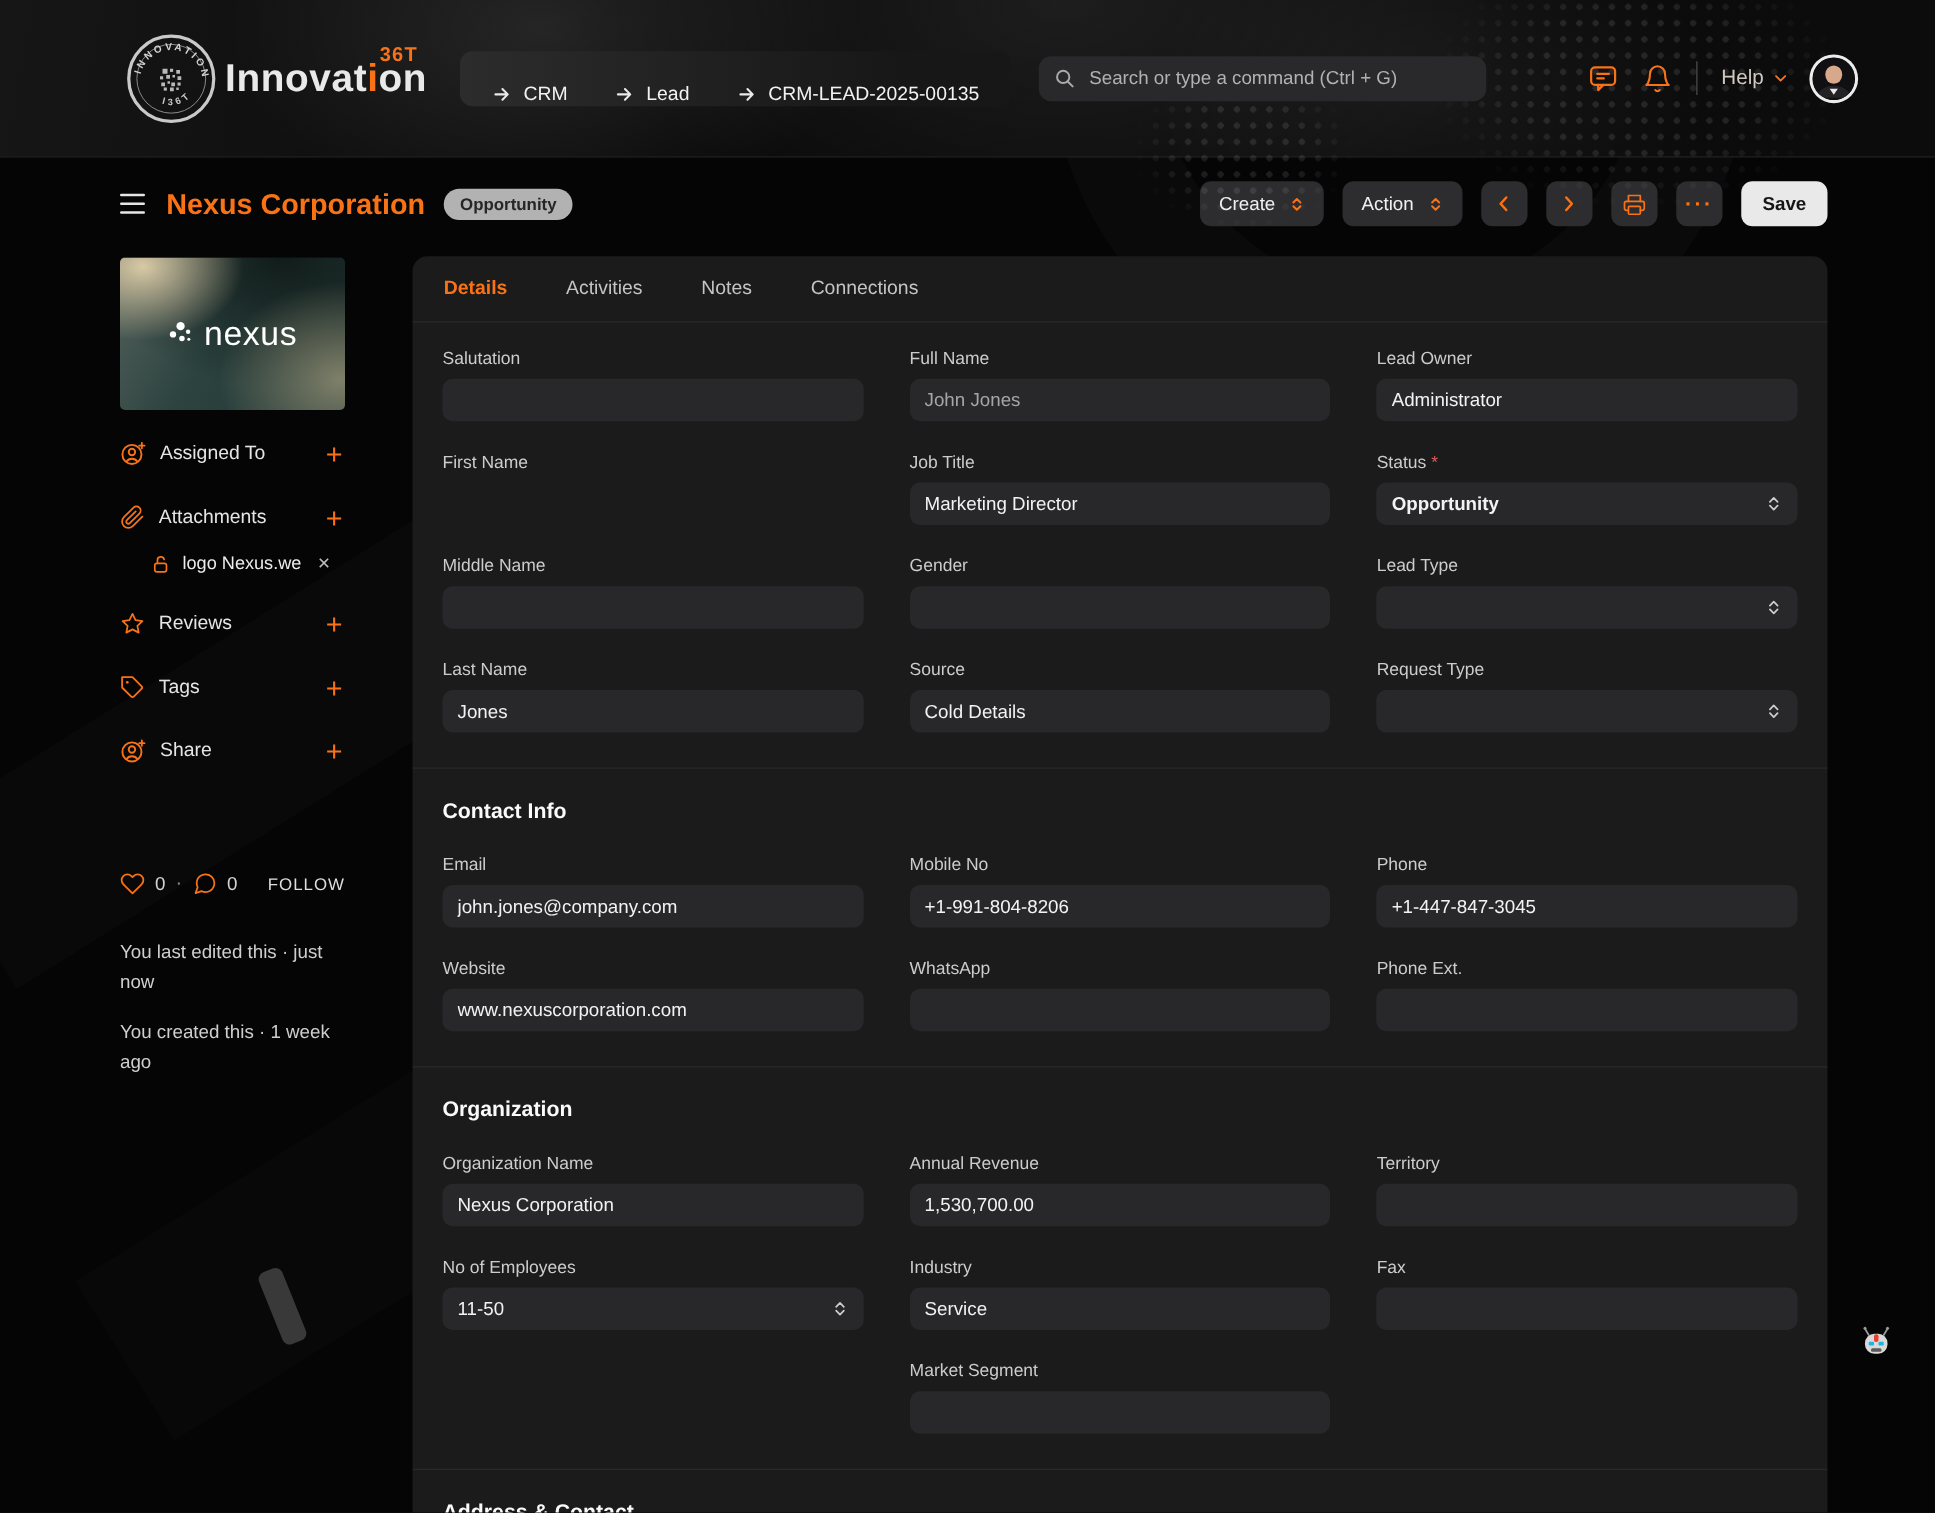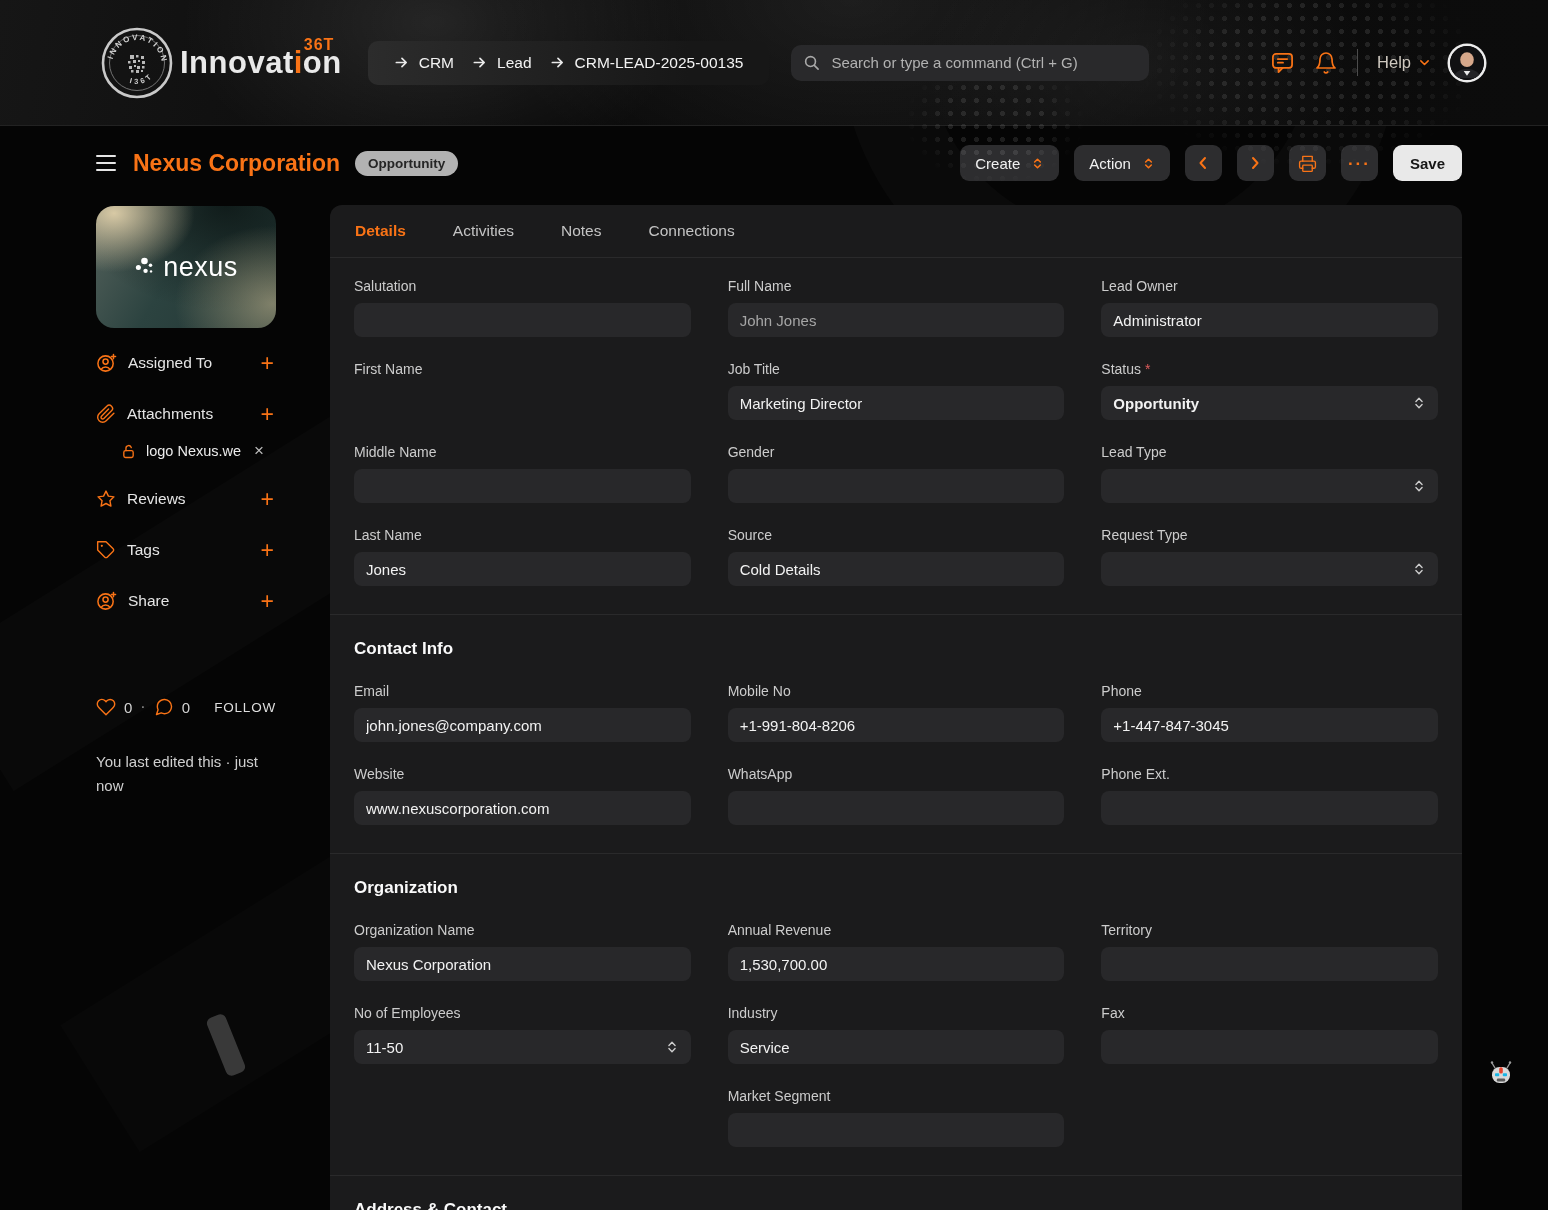--- a/index.html
+++ b/index.html
@@ -38,21 +38,21 @@
 
   .brand{display:flex; align-items:center; margin-left:100px; gap:6px; z-index:2;}
   .brand-badge{flex:none;}
   .brand-word{font-size:31px; font-weight:700; letter-spacing:.5px; color:#e9e9e9; position:relative; white-space:nowrap;}
   .brand-i{color:#f97316; position:relative; display:inline-block;}
   .brand-sup{position:absolute; top:-9px; left:10px; font-size:16px; font-weight:800; color:#f97316; letter-spacing:1px;}
 
   .breadcrumb{
     margin-left:26px; height:44px; padding:0 26px; border-radius:10px;
     background:linear-gradient(90deg,#2c2c2c,#171717 80%);
-    display:flex; align-items:center; gap:18px; z-index:2;
+    display:flex; align-items:flex-end; gap:38px; z-index:2;
   }
   .crumb{display:flex; align-items:center; gap:10px; color:#f2f2f2; font-size:15.5px; font-weight:500; cursor:pointer; white-space:nowrap;}
 
   .search-pill{
     margin-left:22px; width:358px; height:36px; border-radius:10px; background:#29292b;
     display:flex; align-items:center; gap:9px; padding:0 12px; z-index:2;
   }
   .search-pill input{
     flex:1; background:transparent; border:none; outline:none; color:#5eead4;
     font-size:15px; font-family:inherit;
@@ -74,21 +74,21 @@
   .tb-actions{margin-left:auto; display:flex; align-items:center; gap:15px;}
   .btn{height:36px; border-radius:9px; background:#2d2d2f; color:#f1f1f1; font-size:15px; font-weight:500;
        display:flex; align-items:center; gap:11px; padding:0 15px; border:none; cursor:pointer; font-family:inherit;}
   .iconbtn{width:37px; justify-content:center; padding:0;}
   .btn.save{background:#e9e9e9; color:#161616; font-weight:600; padding:0 17px;}
   .ellipsis{color:#f97316; font-size:17px; font-weight:700; letter-spacing:2px; line-height:1;}
 
   
   .sidebar{position:absolute; left:96px; top:206px; width:180px; z-index:3;}
   .org-card{
-    width:180px; height:122px; border-radius:18px; margin-bottom:22px;
+    width:180px; height:122px; border-radius:4px; margin-bottom:22px;
     background:
       radial-gradient(130px 95px at 10% 6%, rgba(224,208,170,.95), transparent 62%),
       radial-gradient(150px 120px at 98% 80%, rgba(203,188,148,.55), transparent 65%),
       radial-gradient(220px 150px at 72% 0%, rgba(8,16,15,.75), transparent 70%),
       linear-gradient(120deg,#55625c,#2c4340 45%,#223634);
     display:flex; align-items:center; justify-content:center; gap:7px;
   }
   .org-logo-text{color:#fff; font-size:27px; letter-spacing:.5px; font-weight:500;}
   .side-row{display:flex; align-items:center; gap:11px; height:26px; margin-bottom:25px; color:#e5e5e5; font-size:15.5px;}
   .side-row .sicon{color:#f97316; flex:none;}
@@ -354,20 +354,21 @@
     <span class="dot">·</span>
     <svg width="20" height="20" viewBox="0 0 24 24" fill="none" stroke="#f97316" stroke-width="1.7" stroke-linecap="round" stroke-linejoin="round" style="cursor:pointer">
         <path d="M21 11.5a8.38 8.38 0 01-.9 3.8 8.5 8.5 0 01-7.6 4.7 8.38 8.38 0 01-3.8-.9L3 21l1.9-5.7a8.38 8.38 0 01-.9-3.8 8.5 8.5 0 014.7-7.6 8.38 8.38 0 013.8-.9h.5a8.48 8.48 0 018 8v.5z"></path>
       </svg>
     <span class="cnt">0</span>
     <span class="follow">FOLLOW</span>
   </div>
 
   <div class="meta">
     <p>You last edited this · just now</p>
+    <p>You created this · 1 week ago</p>
   </div>
 </aside>
 
 <section class="main-card">
   <div class="tabbar">
     <span class="tab active">Details</span>
     <span class="tab">Activities</span>
     <span class="tab">Notes</span>
     <span class="tab">Connections</span>
   </div>

